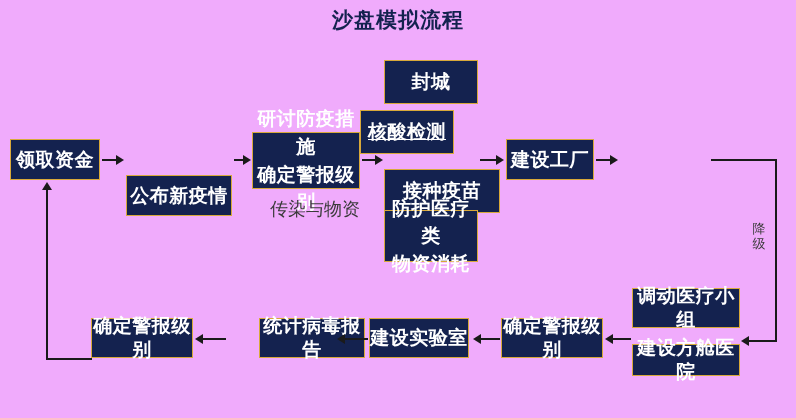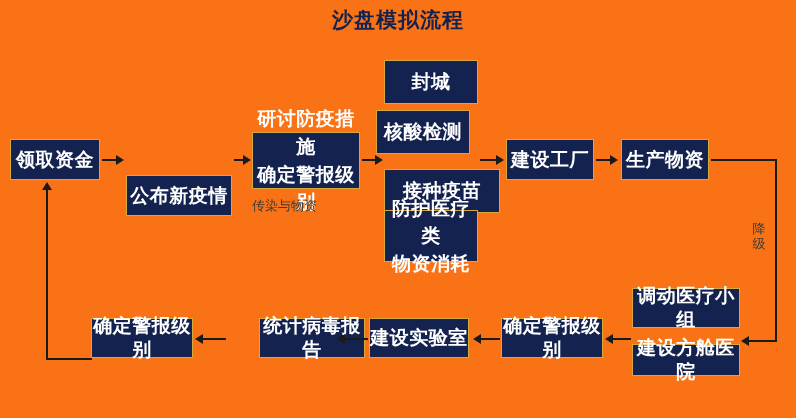--- a/index.html
+++ b/index.html
@@ -7,21 +7,21 @@
     padding: 0;
     background: #ffffff;
   }
   body {
     font-family: "DejaVu Sans", "Liberation Sans", sans-serif;
   }
   #canvas {
     position: relative;
     width: 796px;
     height: 418px;
-    background: #f97316;
+    background: #f0abfc;
     overflow: hidden;
   }
   .title {
     position: absolute;
     left: 0;
     top: 6px;
     width: 796px;
     text-align: center;
     font-size: 21px;
     font-weight: bold;
@@ -44,22 +44,22 @@
     line-height: 1.25;
     letter-spacing: 0.5px;
     white-space: pre-line;
   }
   .node.two-line {
     line-height: 1.45;
   }
   .plain-label {
     position: absolute;
     color: #3a3a3a;
-    font-size: 13px;
-    text-align: left;
+    font-size: 18px;
+    text-align: right;
     white-space: nowrap;
   }
   .vert-label {
     position: absolute;
     color: #3a3a3a;
     font-size: 13px;
     width: 16px;
     text-align: center;
     line-height: 1.15;
     white-space: pre-line;
@@ -107,30 +107,29 @@
 
   <div class="node" style="left:126px; top:139px; width:106px; height:41px;margin-top:36px;">公布新疫情</div>
 
   <div class="node two-line" style="left:252px; top:132px; width:108px; height:57px;font-family:Liberation Serif, serif;">研讨防疫措施
 确定警报级别</div>
 
   <div class="plain-label" style="left:252px; top:197px; width:108px;">传染与物资</div>
 
   <div class="node" style="left:384px; top:60px; width:94px; height:44px;">封城</div>
 
-  <div class="node" style="left:376px; top:110px; width:94px; height:44px;">核酸检测</div>
+  <div class="node" style="left:360px; top:110px; width:94px; height:44px;text-decoration:underline;">核酸检测</div>
 
   <div class="node" style="left:384px; top:169px; width:116px; height:44px;">接种疫苗</div>
 
   <div class="node two-line" style="left:384px; top:210px; width:94px; height:52px;">防护医疗类
 物资消耗</div>
 
   <div class="node" style="left:506px; top:139px; width:88px; height:41px;">建设工厂</div>
 
-  <div class="node" style="left:621px; top:139px; width:88px; height:41px;">生产物资</div>
 
   <div class="node" style="left:632px; top:288px; width:108px; height:40px;">调动医疗小组</div>
 
   <div class="node" style="left:632px; top:344px; width:108px; height:32px;">建设方舱医院</div>
 
   <div class="node" style="left:501px; top:318px; width:102px; height:40px;">确定警报级别</div>
 
   <div class="node" style="left:369px; top:318px; width:100px; height:40px;">建设实验室</div>
 
   <div class="node" style="left:222px; top:318px; width:106px; height:40px;margin-left:37px;">统计病毒报告</div>

